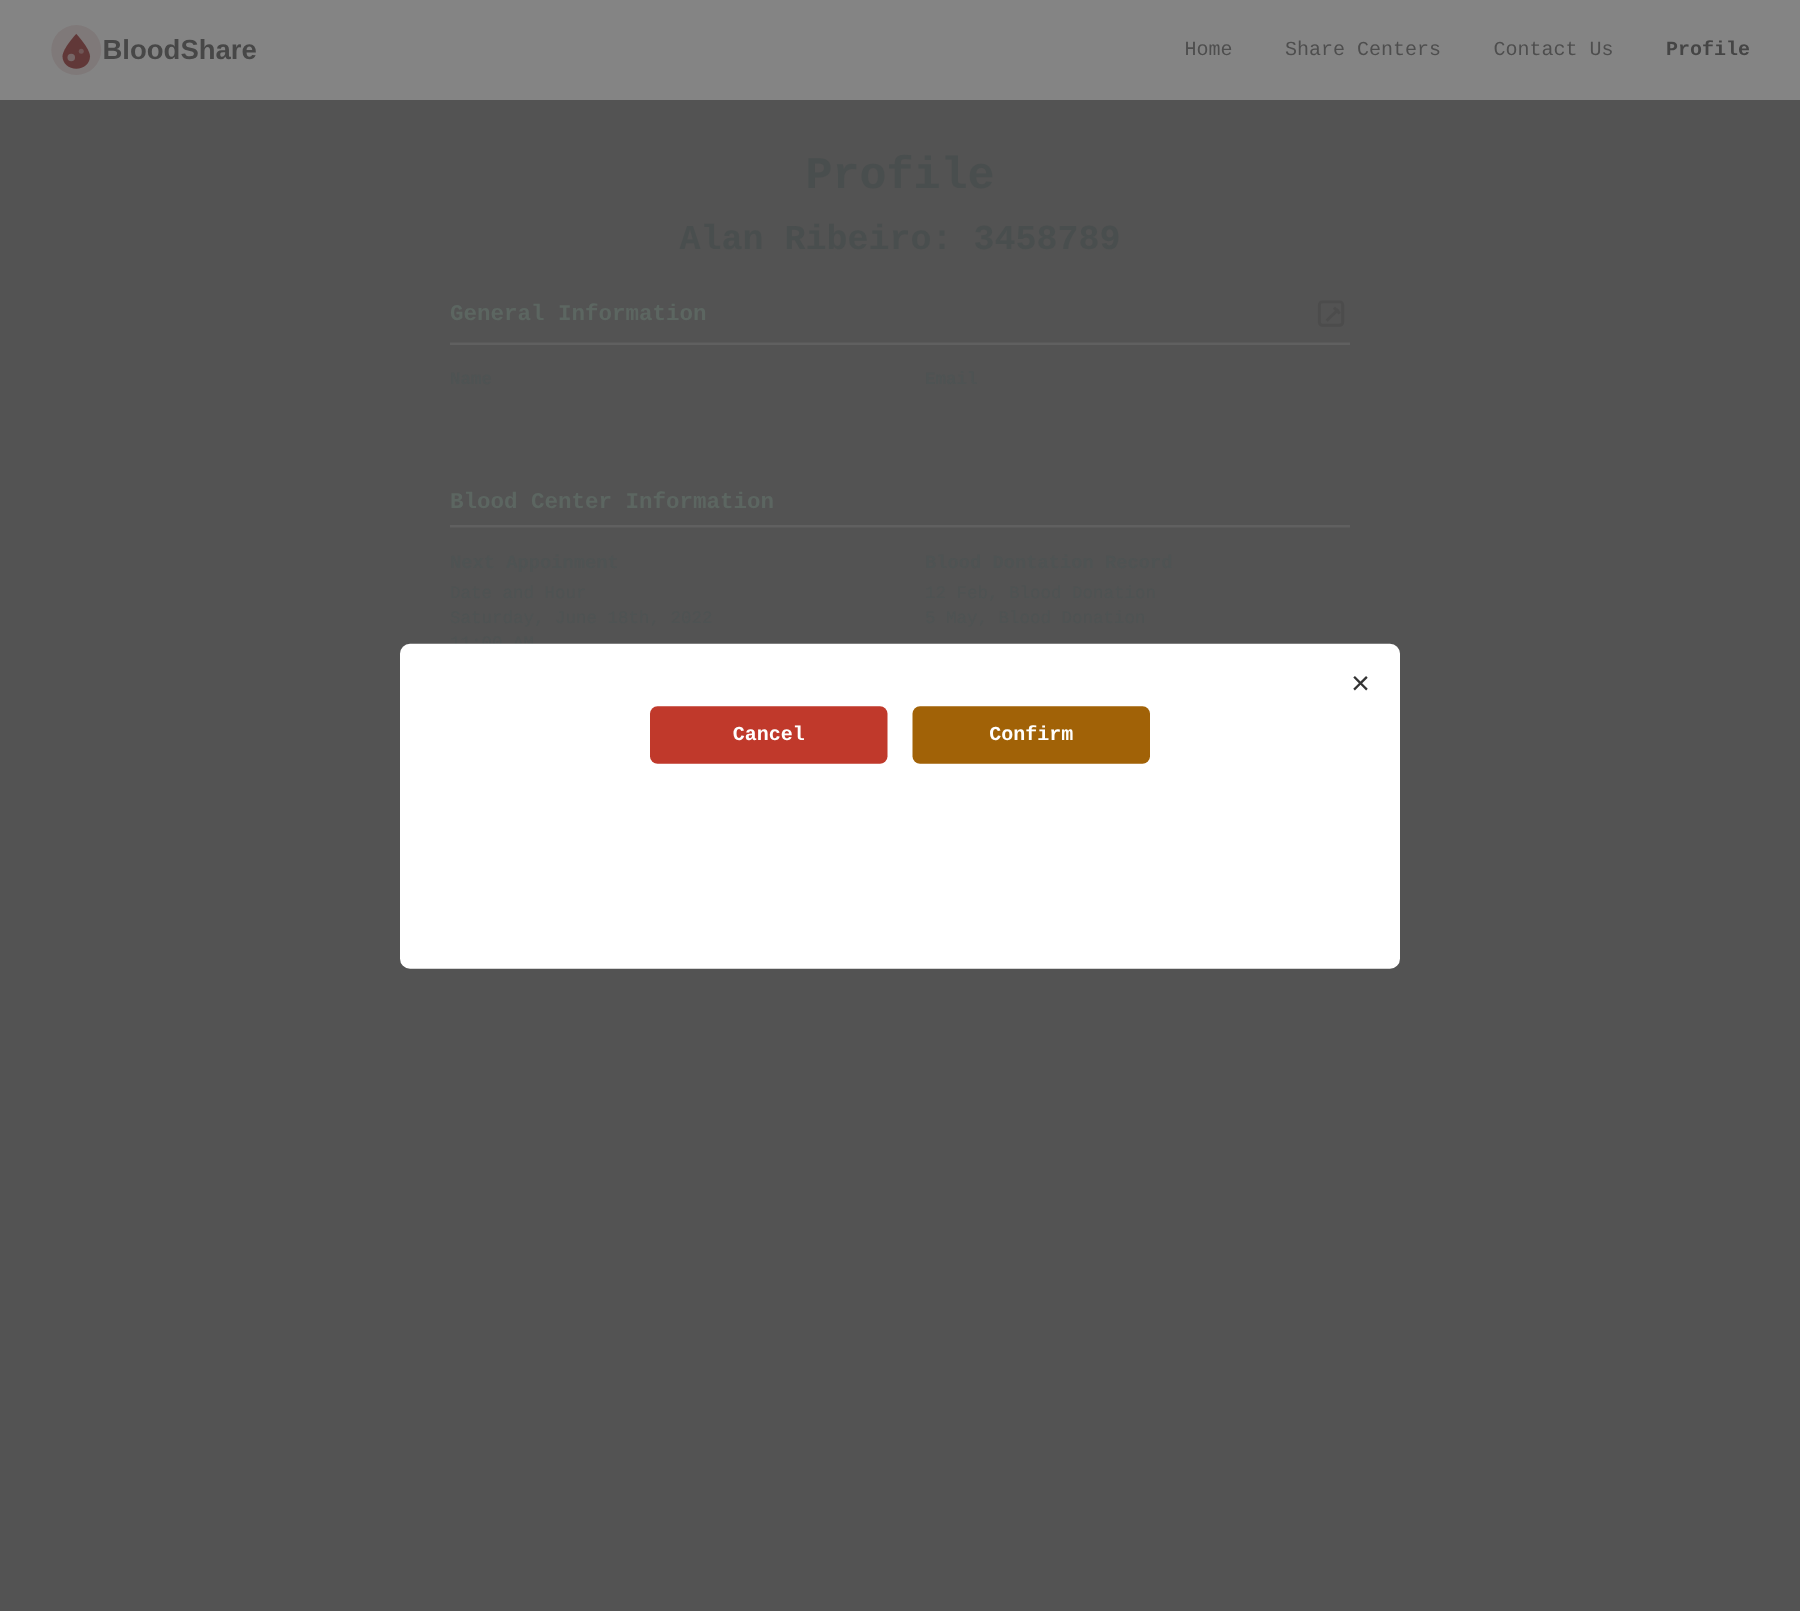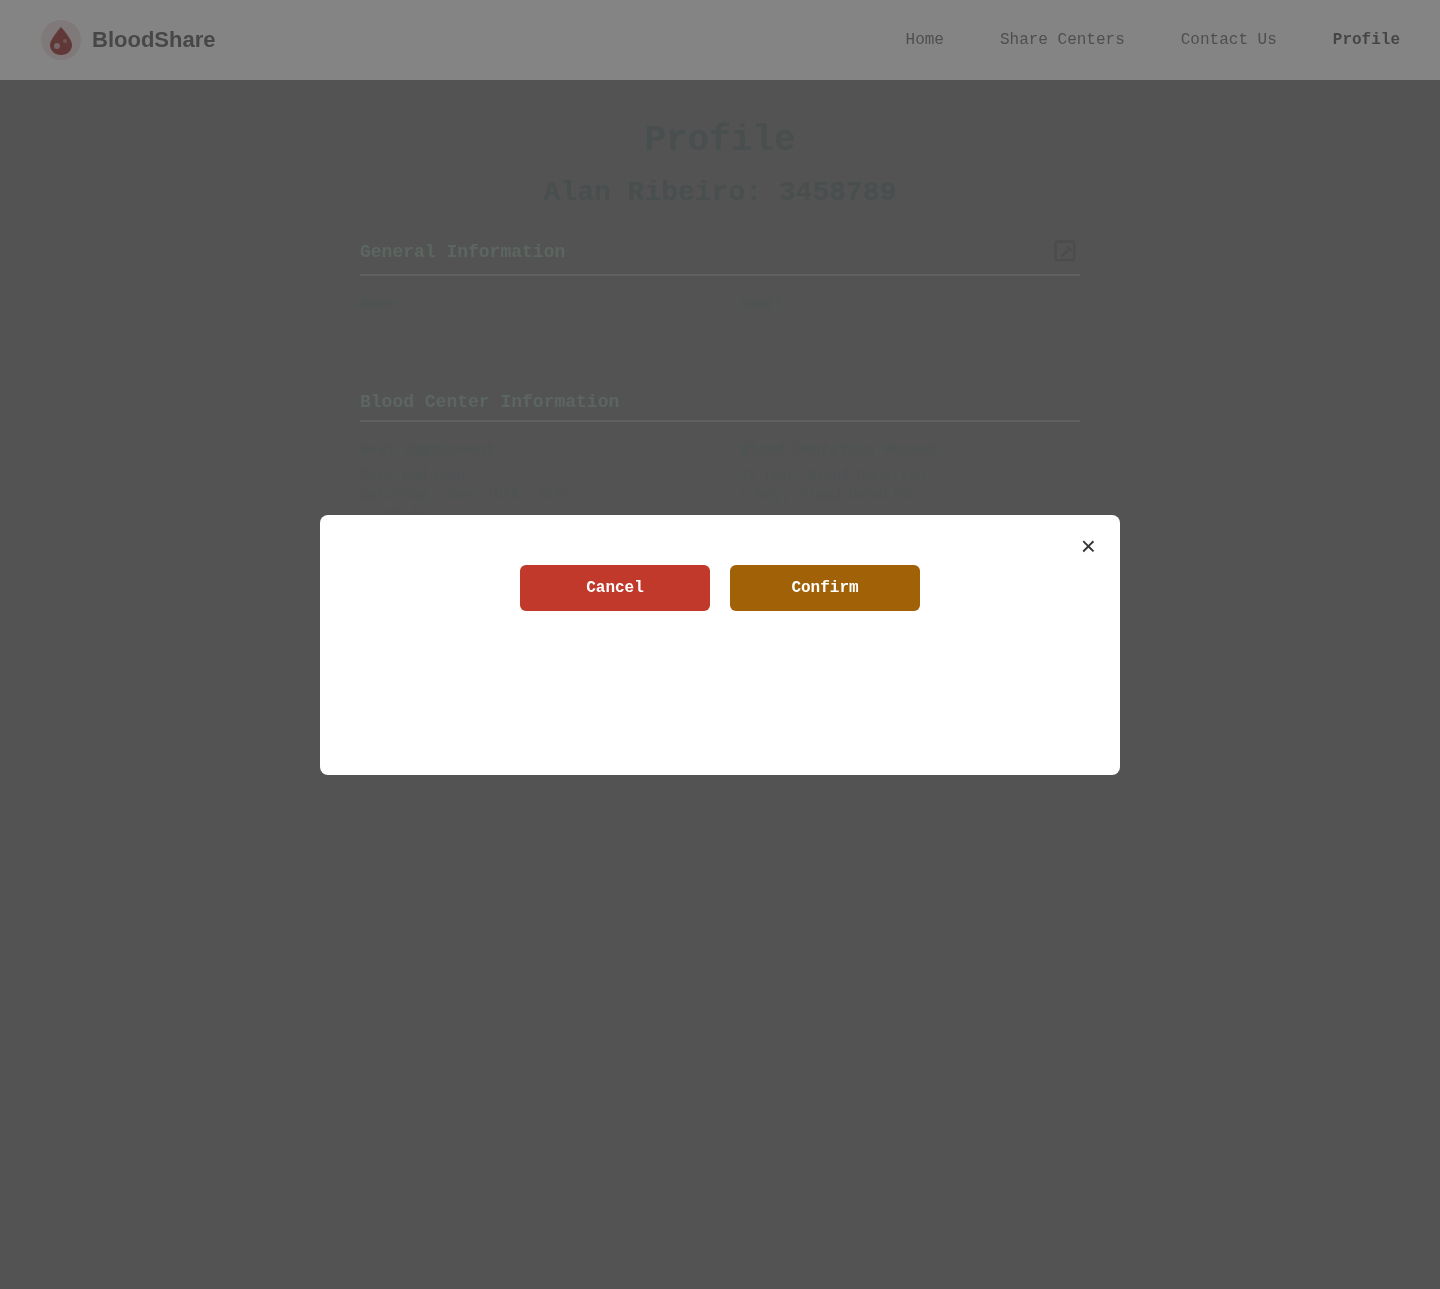--- a/index.html
+++ b/index.html
@@ -19,21 +19,20 @@
       justify-content: space-between;
       padding: 0 40px;
       height: 80px;
       position: relative;
       z-index: 1;
     }
 
     .logo-area {
       display: flex;
       align-items: center;
-      gap: 10px;
     }
 
     .logo-icon {
       width: 42px;
       height: 42px;
     }
 
     .logo-text {
       font-size: 22px;
       font-weight: 700;
@@ -41,21 +40,21 @@
       font-family: sans-serif;
     }
 
     .logo-text span {
       color: #333;
     }
 
     .nav-links {
       display: flex;
       align-items: center;
-      gap: 56px;
+      gap: 42px;
     }
 
     .nav-link {
       font-size: 16px;
       color: #4a4a4a;
       text-decoration: none;
       font-family: 'Courier New', Courier, monospace;
       cursor: pointer;
     }
 

